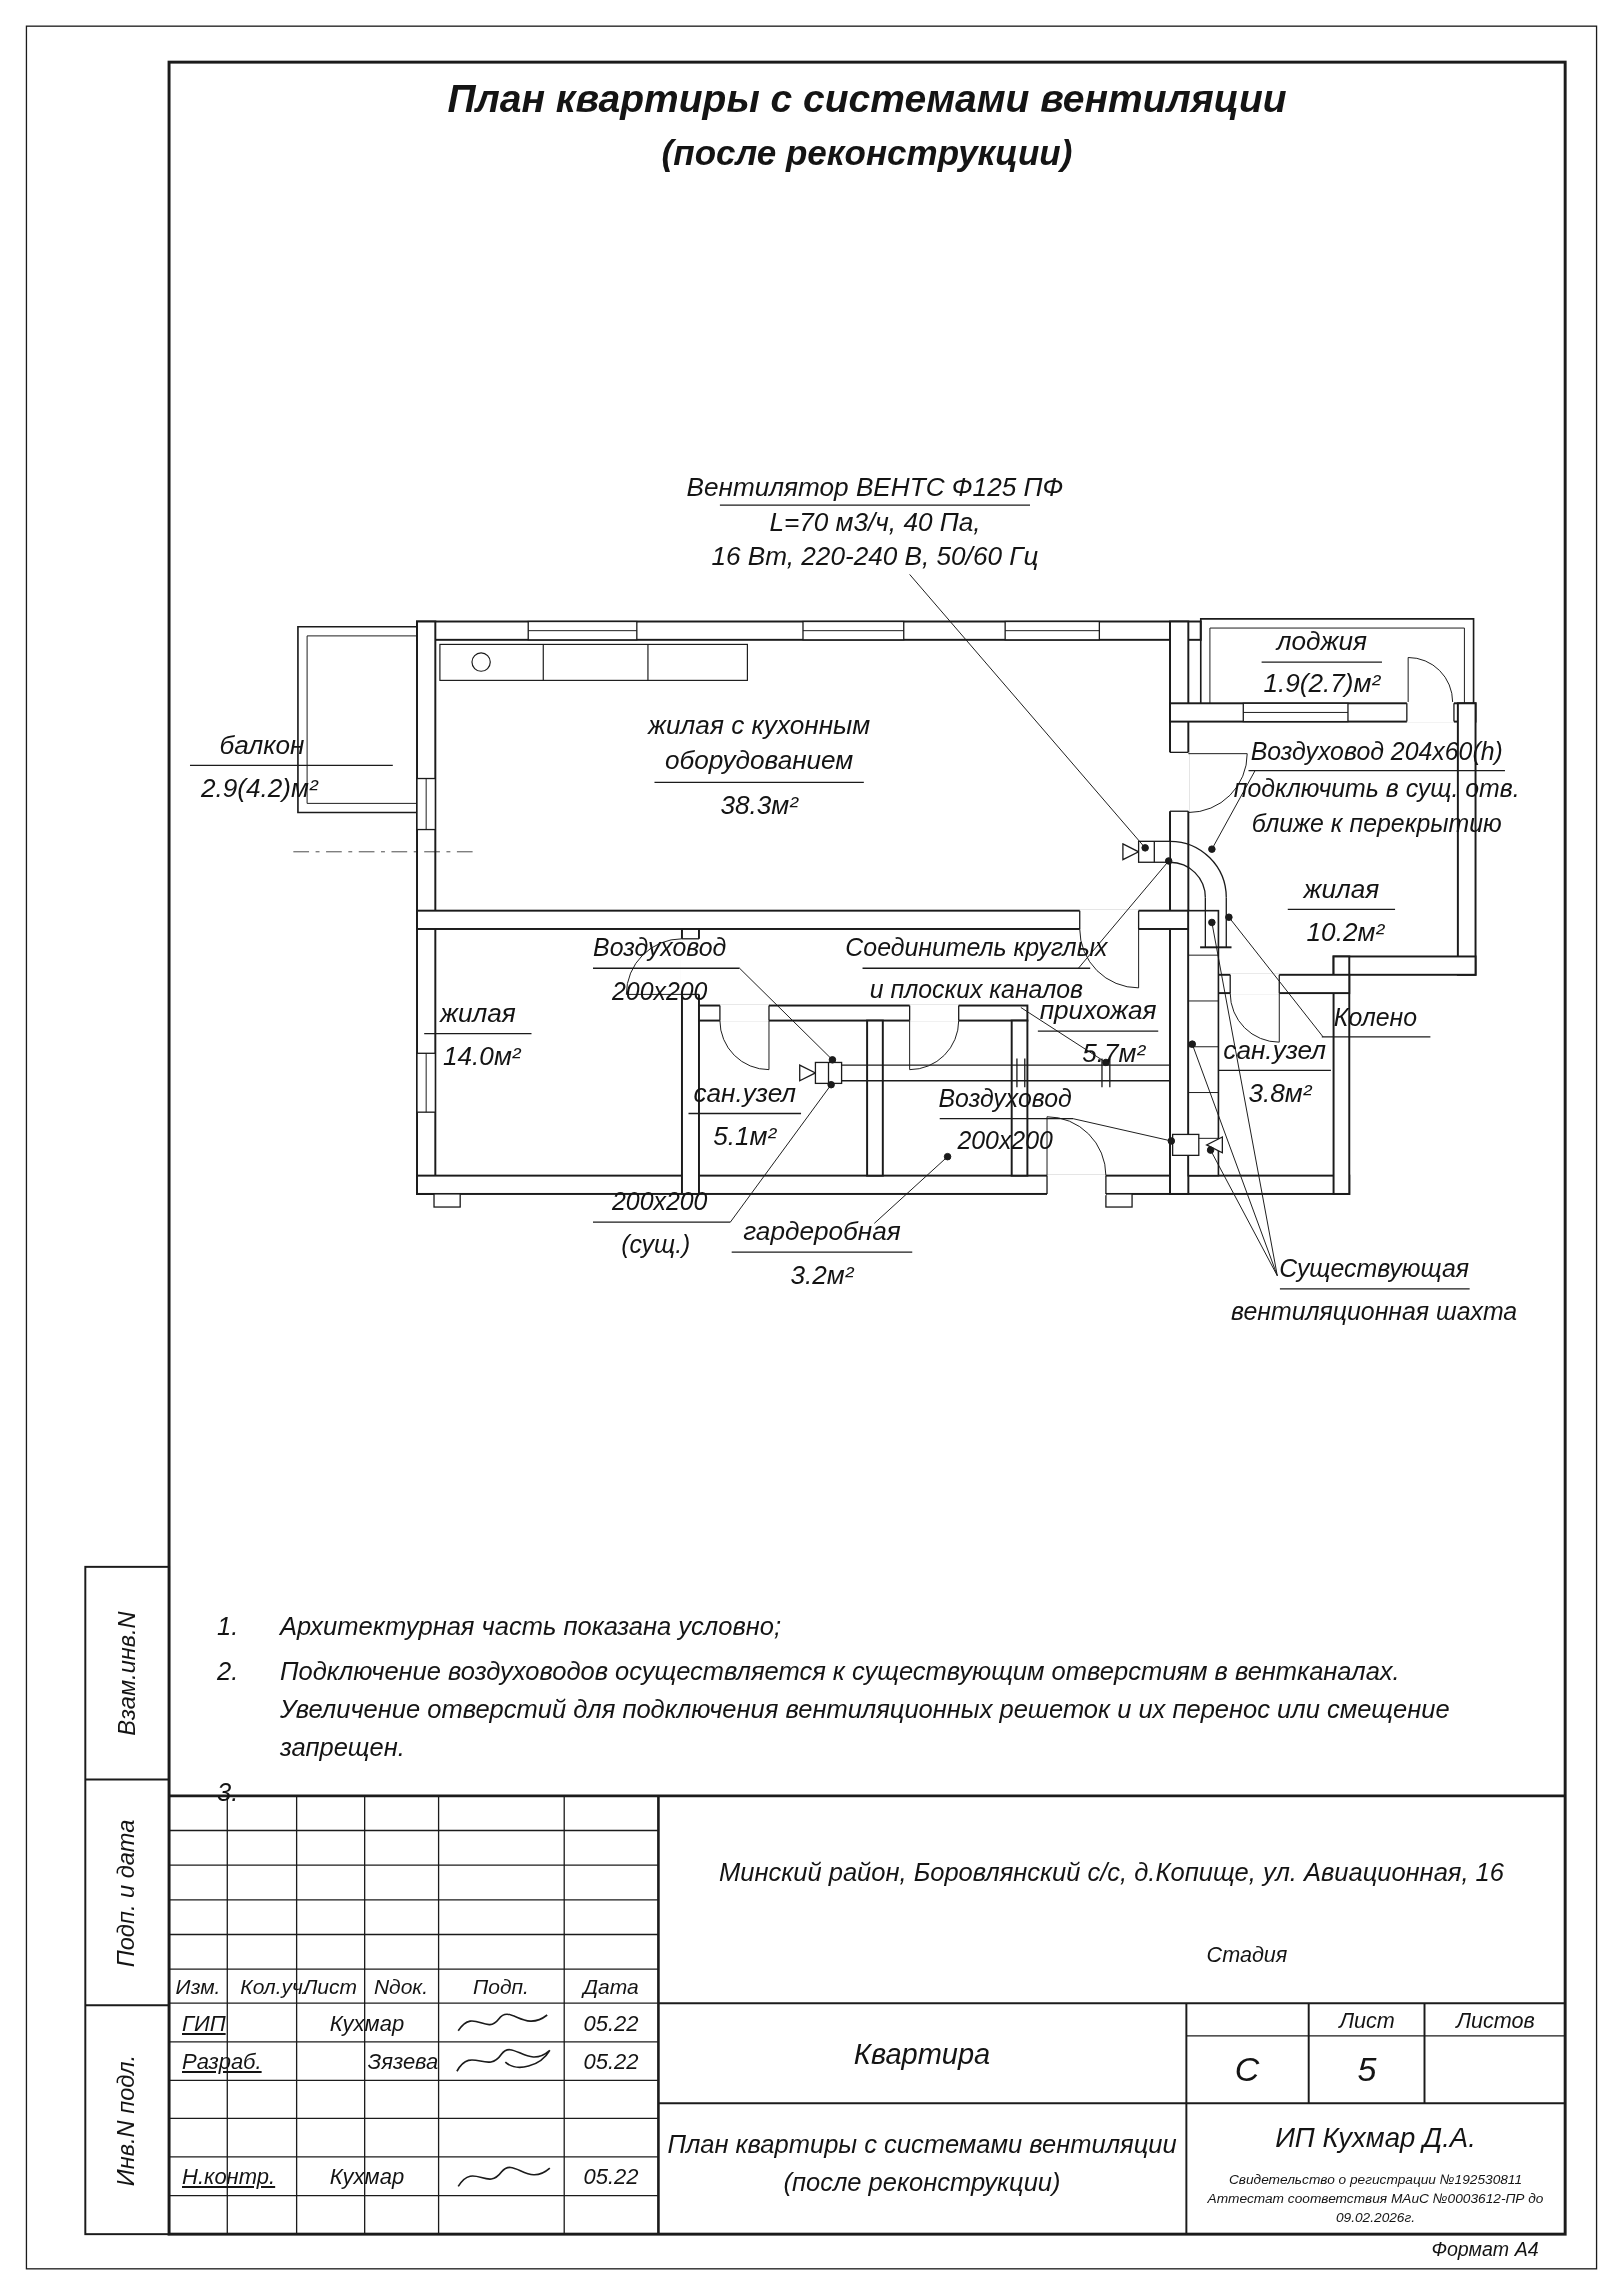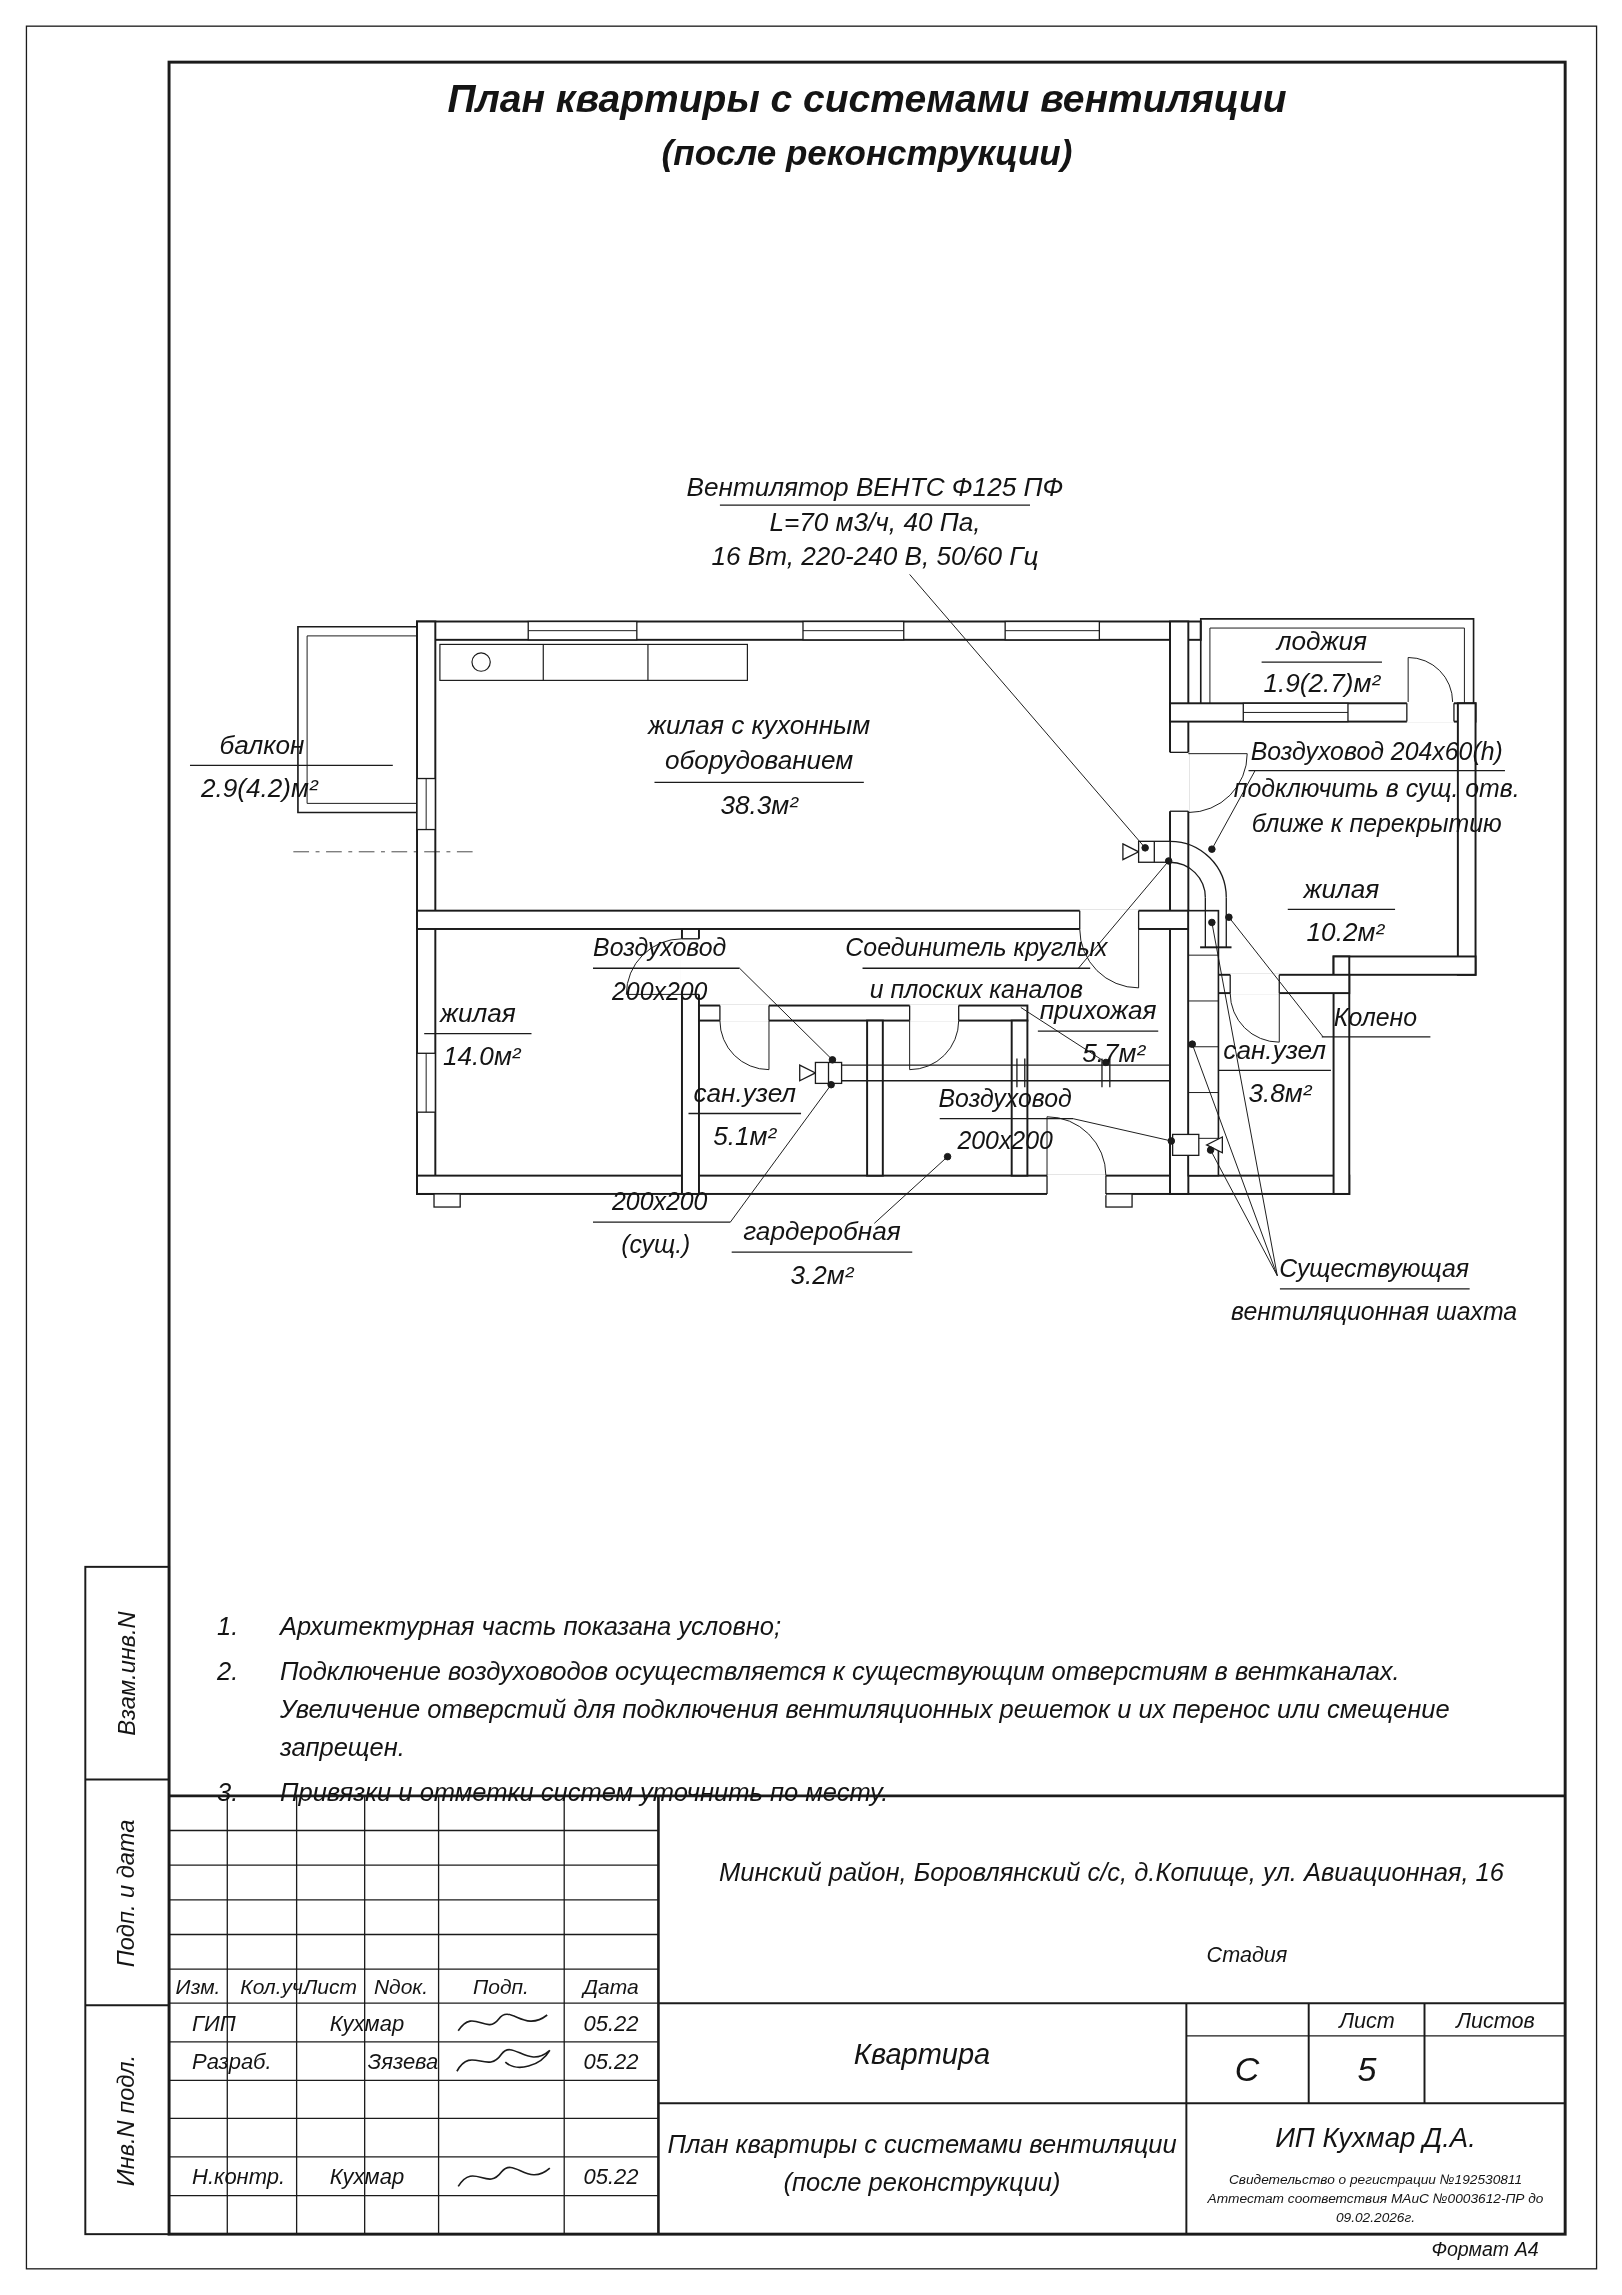--- a/index.html
+++ b/index.html
@@ -4,21 +4,21 @@
 <style>
   html,body{margin:0;padding:0;background:#9a9a9a;}
   .sheet{position:relative;width:1623px;height:2295px;background:#ffffff;
          font-family:"Liberation Sans",sans-serif;color:#141414;overflow:hidden;}
   svg.draw{position:absolute;left:0;top:0;width:1623px;height:2295px;}
   svg.draw text{font-family:"Liberation Sans",sans-serif;font-style:italic;fill:#141414;}
   .ov{position:absolute;}
   .ctr{text-align:center;}
   .it{font-style:italic;}
   .cell{position:absolute;display:flex;align-items:center;justify-content:center;font-style:italic;color:#141414;}
-  .cl{justify-content:flex-start;padding-left:23px;box-sizing:border-box;}
+  .cl{justify-content:flex-start;padding-left:13px;box-sizing:border-box;text-decoration:underline;}
   .vbox{position:absolute;left:85px;width:84px;display:flex;align-items:center;justify-content:center;}
   .vbox span{transform:rotate(-90deg);white-space:nowrap;font-style:italic;font-size:23.6px;}
   .title1{font-size:39px;font-weight:bold;font-style:italic;}
   .title2{font-size:35px;font-weight:bold;font-style:italic;margin-top:11.8px;}
   .note{display:flex;font-size:25.5px;font-style:italic;line-height:1.5;margin-bottom:6.5px;}
   .note .num{width:63px;flex:none;}
   .addr{font-size:25.5px;font-style:italic;line-height:38px;text-align:center;}
   .docline{font-size:25.5px;font-style:italic;line-height:38px;text-align:center;}
   .certline{font-size:13.7px;font-style:italic;line-height:19px;text-align:center;}
 </style>
@@ -322,21 +322,20 @@
     <div class="note">
       <span class="num">1.</span>
       <span>Архитектурная часть показана условно;</span>
     </div>
     <div class="note">
       <span class="num">2.</span>
       <span>Подключение воздуховодов осуществляется к существующим отверстиям в вентканалах. Увеличение отверстий для подключения вентиляционных решеток и их перенос или смещение запрещен.</span>
     </div>
     <div class="note">
       <span class="num">3.</span>
-      <span>Привязки и отметки систем уточнить по месту.</span>
     </div>
   </div>
 
   <div class="vbox" style="top:1567px;height:213px;">
     <span>Взам.инв.N</span>
   </div>
   <div class="vbox" style="top:1780px;height:226px;">
     <span>Подп. и дата</span>
   </div>
   <div class="vbox" style="top:2006px;height:229px;">

